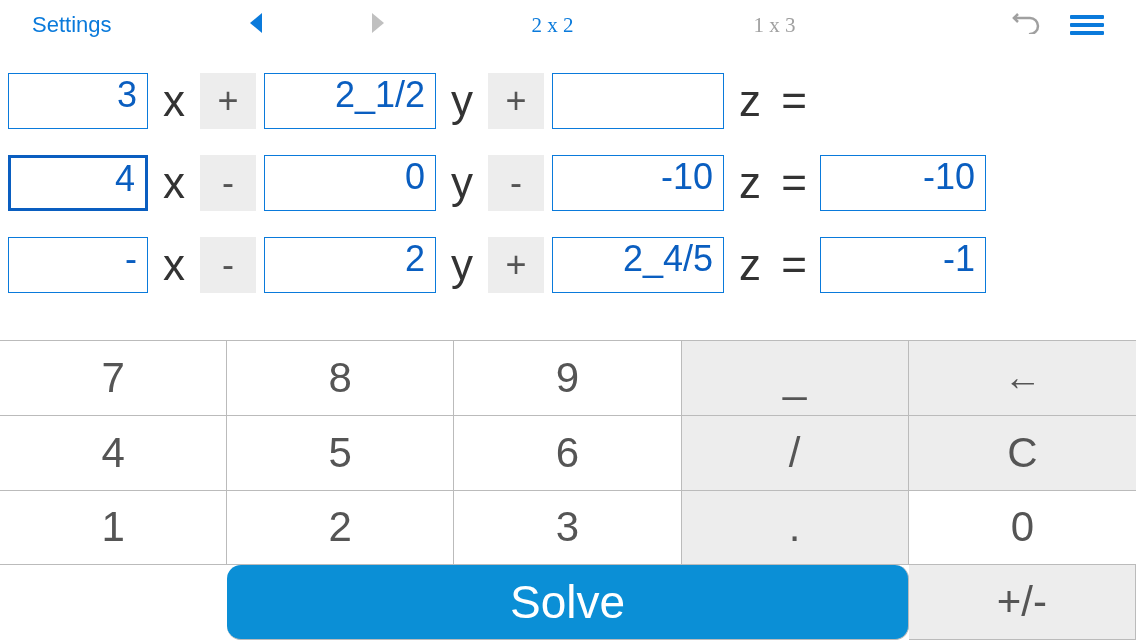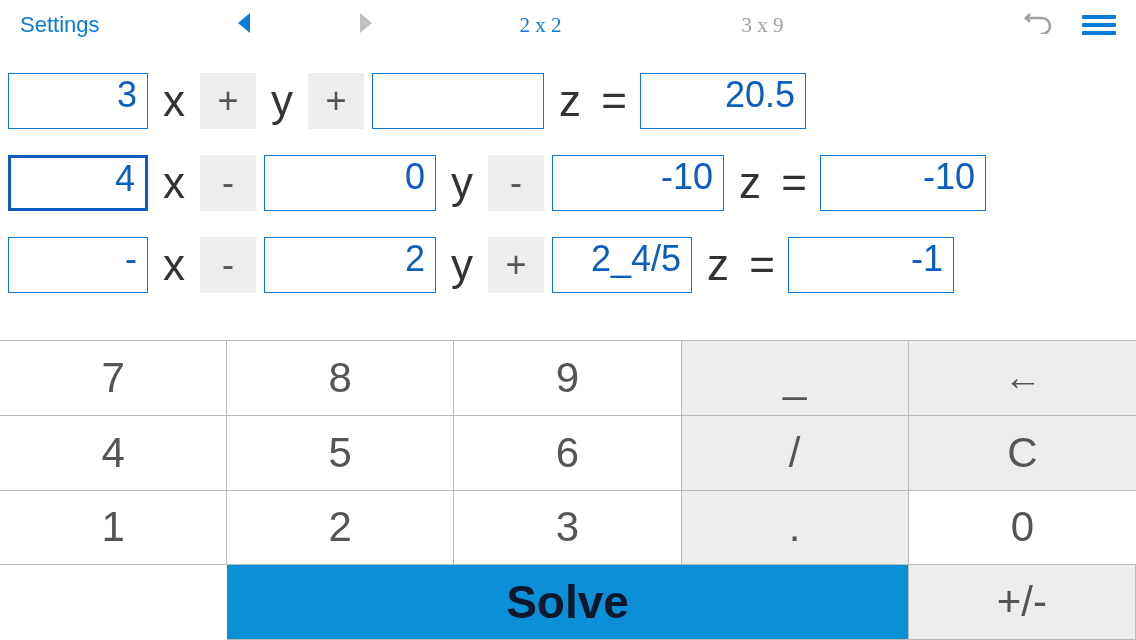--- a/index.html
+++ b/index.html
@@ -1,18 +1,18 @@
 <!DOCTYPE html>
 <html><head>
 <meta charset="utf-8">
 <style>
   * { box-sizing: border-box; margin: 0; padding: 0; }
   html, body { width: 1136px; height: 640px; font-family: -apple-system, "Helvetica Neue", Arial, sans-serif; background: #fff; overflow: hidden; }
   
-  .header { display: flex; align-items: center; height: 50px; padding: 0 20px; }
+  .header { display: flex; align-items: center; height: 50px; padding: 0 32px; }
   .settings-link { color: #0a7adb; font-size: 22px; font-weight: 400; cursor: pointer; margin-right: 130px; }
   .nav-arrow { color: #0a7adb; font-size: 20px; width: 30px; text-align: center; cursor: pointer; }
   .nav-arrow.disabled { color: #c0c0c0; }
   .header-spacer { flex: 1; }
   .tab { font-size: 21px; font-weight: 400; cursor: pointer; font-family: Liberation Serif, serif; }
   .tab.active { color: #0a7adb; }
   .tab.inactive { color: #a0a0a0; }
   .undo-icon { color: #a0a0a0; font-size: 24px; cursor: pointer; margin-left: 40px; }
   .menu-icon { margin-left: 30px; cursor: pointer; display: flex; flex-direction: column; gap: 4px; }
   .menu-icon span { display: block; width: 34px; height: 4px; background: #0a7adb; border-radius: 1px; }
@@ -22,21 +22,21 @@
   .coef-input { width: 140px; height: 56px; border: 1px solid #0a7adb; background: #fff; text-align: right; padding: 0 10px; font-size: 36px; color: #0a5ec0; font-weight: 400; }
   .coef-input.focused { border: 3px solid #0a5ec0; }
   .var-label { font-size: 44px; color: #333; width: 36px; text-align: center; font-weight: 400; }
   .op-btn { width: 56px; height: 56px; background: #ededed; border: none; font-size: 36px; color: #555; cursor: pointer; display:flex; align-items:center; justify-content:center; }
   .result-input { width: 166px; height: 56px; border: 1px solid #0a7adb; background: #fff; text-align: right; padding: 0 10px; font-size: 36px; color: #0a5ec0; font-weight: 400; }
 
   .keypad { position: absolute; bottom: 0; left: 0; width: 1136px; height: 300px; display: grid; grid-template-columns: repeat(5, 1fr); grid-template-rows: repeat(4, 1fr); border-top: 1px solid #bbb; }
   .key { border-right: 1px solid #bbb; border-bottom: 1px solid #bbb; display: flex; align-items: center; justify-content: center; font-size: 42px; color: #555; background: #fff; cursor: pointer; font-weight: 300; }
   .key:nth-child(5n) { border-right: none; }
   .key.fn { background: #ededed; }
-  .key.solve { background: #0b8fd6; color: #0f172a; font-size: 46px; grid-column: 2 / span 3; font-weight: 700;}
+  .key.solve { background: #0b8fd6; color: #ffffff; font-size: 46px; grid-column: 2 / span 3; font-weight: 400; border-radius: 14px;}
   .key.arrow { font-size: 38px; }
 </style>
 </head>
 <body>
 
 <div class="header">
   <div class="settings-link">Settings</div>
   <div class="nav-arrow">
     <svg width="14" height="20" viewBox="0 0 14 20">
         <polygon points="12,0 12,20 0,10" fill="#0a7adb"></polygon>
@@ -44,67 +44,67 @@
   </div>
   <div style="width:90px"></div>
   <div class="nav-arrow disabled">
     <svg width="14" height="20" viewBox="0 0 14 20">
         <polygon points="2,0 2,20 14,10" fill="#c0c0c0"></polygon>
       </svg>
   </div>
   <div style="width:140px"></div>
   <div class="tab active">2 x 2</div>
   <div style="width:180px"></div>
-  <div class="tab inactive">3 x 9</div>
+  <div class="tab inactive">1 x 3</div>
   <div class="header-spacer"></div>
   <div class="undo-icon">
     <svg width="28" height="24" viewBox="0 0 28 24" fill="none" stroke="#a0a0a0" stroke-width="2.5">
       <path d="M6 4 L2 8 L6 12"></path>
       <path d="M2 8 H18 A8 8 0 0 1 18 24" stroke-linecap="round" fill="none"></path>
     </svg>
   </div>
   <div class="menu-icon">
     <span></span>
       <span></span>
       <span></span>
   </div>
 </div>
 
 <div class="equations">
   <div class="eq-row">
     <div class="coef-input">3</div>
     <div class="var-label">x</div>
     <button class="op-btn">+</button>
+    <div class="coef-input" style="width:172px">2_1/2</div>
     <div class="var-label">y</div>
     <button class="op-btn">+</button>
     <div class="coef-input" style="width:172px"></div>
     <div class="var-label">z</div>
     <div class="var-label">=</div>
-    <div class="result-input">20.5</div>
   </div>
   <div class="eq-row">
     <div class="coef-input focused">4</div>
     <div class="var-label">x</div>
     <button class="op-btn">-</button>
     <div class="coef-input" style="width:172px">0</div>
     <div class="var-label">y</div>
     <button class="op-btn">-</button>
     <div class="coef-input" style="width:172px">-10</div>
     <div class="var-label">z</div>
     <div class="var-label">=</div>
     <div class="result-input">-10</div>
   </div>
   <div class="eq-row">
     <div class="coef-input">-</div>
     <div class="var-label">x</div>
     <button class="op-btn">-</button>
     <div class="coef-input" style="width:172px">2</div>
     <div class="var-label">y</div>
     <button class="op-btn">+</button>
-    <div class="coef-input" style="width:140px">2_4/5</div>
+    <div class="coef-input" style="width:172px">2_4/5</div>
     <div class="var-label">z</div>
     <div class="var-label">=</div>
     <div class="result-input">-1</div>
   </div>
 </div>
 
 <div class="keypad">
   <div class="key">7</div>
   <div class="key">8</div>
   <div class="key">9</div>

